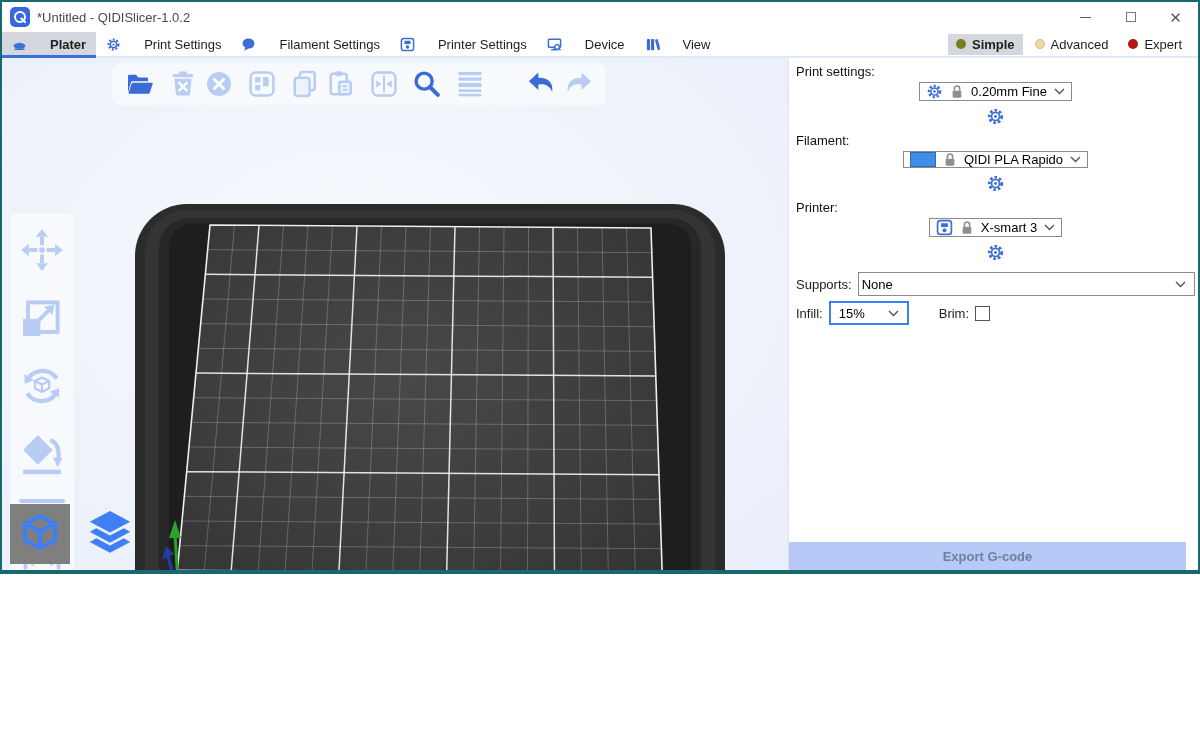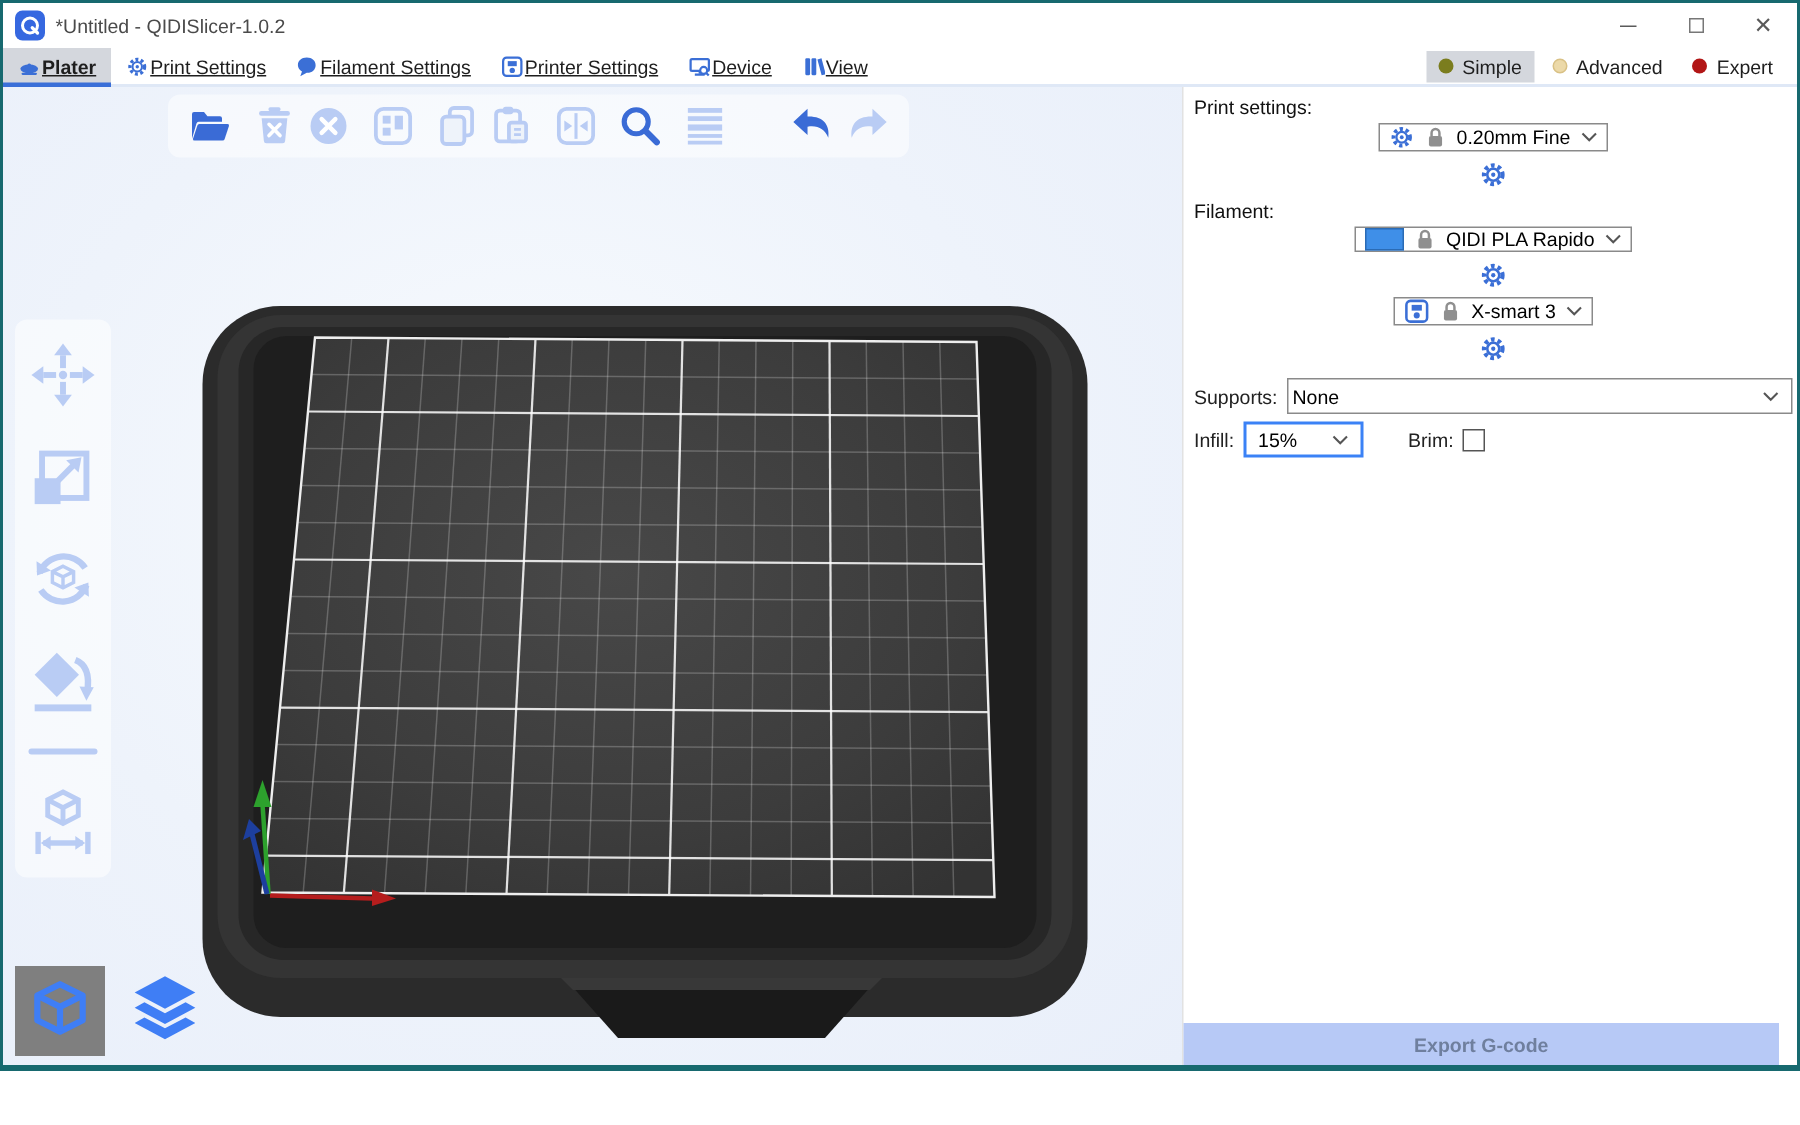--- a/index.html
+++ b/index.html
@@ -1,42 +1,42 @@
 <!DOCTYPE html>
 <html><head>
 <meta charset="utf-8">
 <style>
   * { margin:0; padding:0; box-sizing:border-box; }
   html,body { width:1200px; height:750px; }
   body { font-family:"Liberation Sans", sans-serif; font-size:13px; color:#222; background:#fff; }
-  .window { width:1200px; height:714px; border:2px solid #17696f; border-bottom-width:4px; display:flex; flex-direction:column; background:#fff; overflow:hidden; }
+  .window { width:1200px; height:574px; border:2px solid #17696f; border-bottom-width:4px; display:flex; flex-direction:column; background:#fff; overflow:hidden; }
 
   
   .titlebar { height:30px; display:flex; align-items:center; padding-left:8px; background:#fff; flex:none; }
   .app-icon { width:20px; height:20px; border-radius:5px; background:#3668e0; display:flex; align-items:center; justify-content:center; margin-right:7px; }
   .title-text { color:#4a4a4a; font-size:13px; }
   .win-controls { margin-left:auto; display:flex; height:100%; }
   .win-btn { width:45px; height:100%; display:flex; align-items:center; justify-content:center; color:#5a5a5a; }
   .glyph-min { width:11px; height:1px; background:#5a5a5a; }
   .glyph-max { width:10px; height:10px; border:1px solid #777; }
   .glyph-close { font-size:15px; color:#5a5a5a; line-height:1; }
 
   
   .menubar { height:22px; display:flex; align-items:center; padding-left:2px; background:#fff; flex:none; }
   .menu-item { padding:0 10px; color:#333; }
 
   
   .tabbar { height:26px; display:flex; align-items:stretch; background:#fff; border-bottom:2px solid #dfe8f6; flex:none; }
-  .tab { display:flex; align-items:center; gap:1px; padding:0 10px; position:relative; color:#1e1e1e;text-decoration:underline; }
+  .tab { display:flex; align-items:center; gap:23px; padding:0 10px; position:relative; color:#1e1e1e; }
   .tab.active { background:#d4d7dd; font-weight:bold; }
   .tab.active::after { content:""; position:absolute; left:0; right:0; bottom:-2px; height:3px; background:#3a6fd8; }
   .tab svg { flex:none; }
   .modes { margin-left:auto; display:flex; align-items:center; gap:4px; padding-right:8px; }
   .mode { display:flex; align-items:center; gap:6px; padding:3px 8px; color:#1e1e1e; }
-  .mode.active { background:#d4d7dd; font-weight:normal; }
+  .mode.active { background:#d4d7dd; font-weight:bold; }
   .dot { width:10px; height:10px; border-radius:50%; }
 
   
   .content { flex:1; display:flex; min-height:0; }
   .viewport { width:786px; position:relative; background:radial-gradient(ellipse at 45% 42%, #f8fbfe 0%, #eef3fb 55%, #e9effa 100%); overflow:hidden; flex:none; }
 
   .toolbar-top { position:absolute; top:5px; left:110px; display:flex; align-items:center; padding:3px 10px; background:rgba(255,255,255,0.5); border-radius:8px; }
   .tb-icon { width:36px; height:36px; display:flex; align-items:center; justify-content:center; }
   .ic-on { color:#3a6bd6; }
   .ic-off { color:#b9ccf4; }
@@ -422,20 +422,21 @@
         </div>
         <div class="gear-btn">
           <svg width="19" height="19" viewBox="0 0 20 20">
               <circle cx="10" cy="10" r="6.5" fill="none" stroke="#3b6fd6" stroke-width="3" stroke-dasharray="2.6 2.2"></circle>
               <circle cx="10" cy="10" r="4.2" fill="none" stroke="#3b6fd6" stroke-width="1.8"></circle>
               <circle cx="10" cy="10" r="1.5" fill="#3b6fd6"></circle>
             </svg>
         </div>
       </div>
 
+      <div class="sb-label">Printer:</div>
       <div class="combo-row">
         <div class="combo">
           <svg width="17" height="17" viewBox="0 0 16 16">
               <rect x="1.5" y="1.5" width="13" height="13" rx="2.5" fill="none" stroke="#3b6fd6" stroke-width="1.6"></rect>
               <rect x="4.8" y="4" width="6.4" height="3.6" fill="#3b6fd6"></rect>
               <circle cx="8" cy="10.6" r="1.9" fill="#3b6fd6"></circle>
             </svg>
           <svg width="14" height="15" viewBox="0 0 16 17">
               <rect x="3" y="7.5" width="10" height="8" rx="1.5" fill="#8f8f8f"></rect>
               <path d="M5 7.5 V5.2 a3 3 0 0 1 6 0 V7.5" fill="none" stroke="#8f8f8f" stroke-width="1.9"></path>

